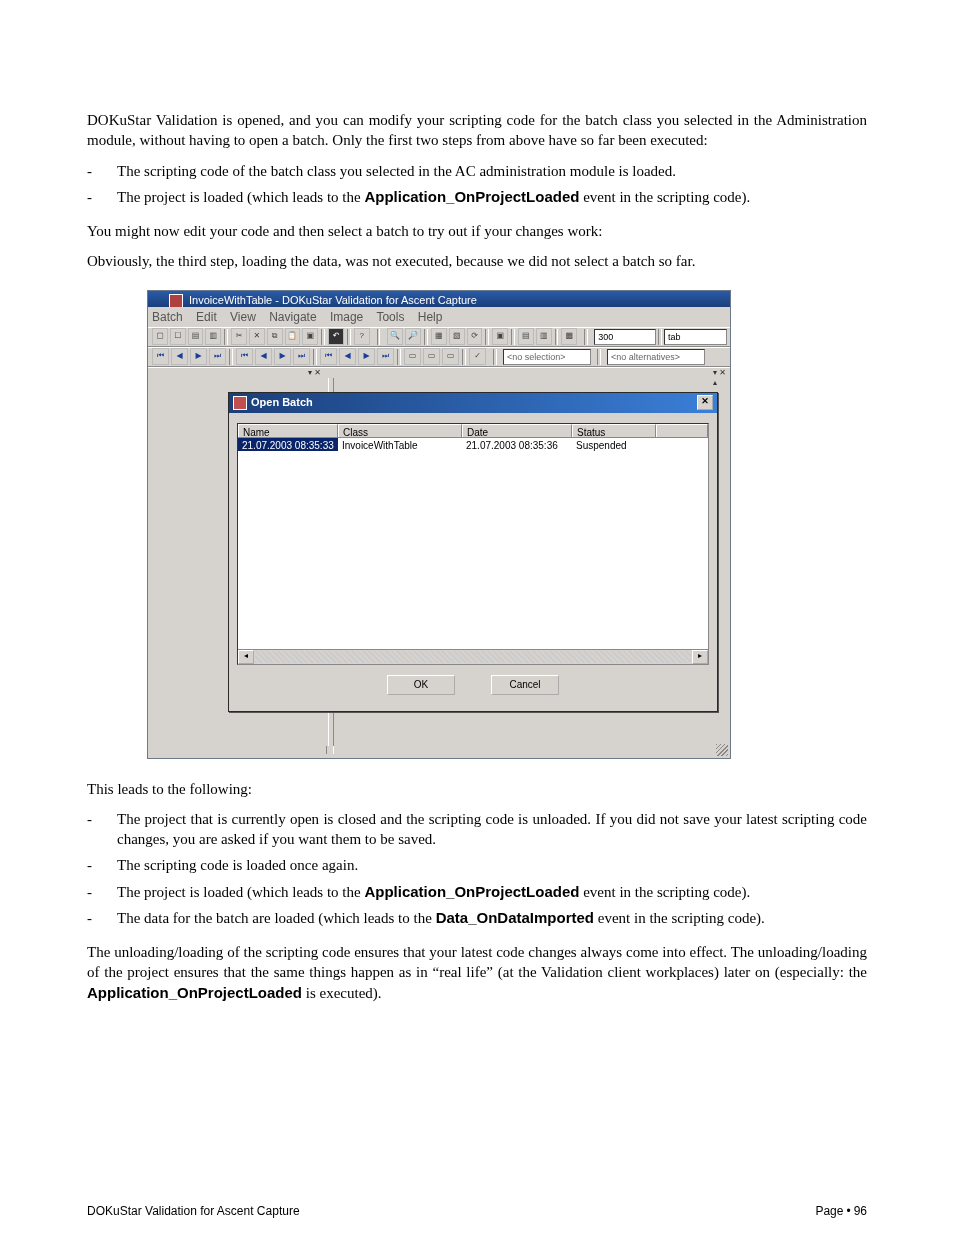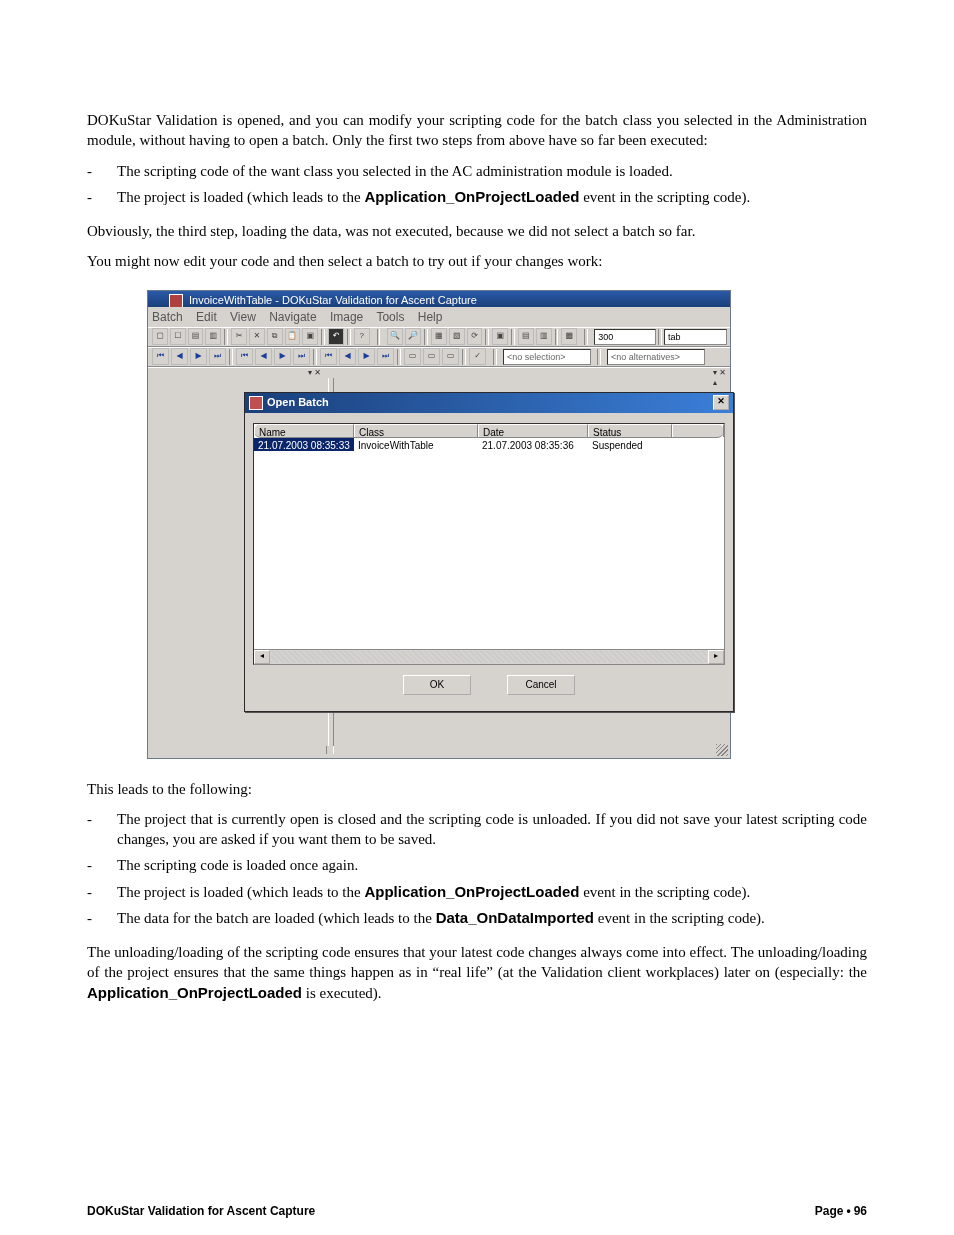--- a/index.html
+++ b/index.html
@@ -106,41 +106,40 @@
     position:absolute;left:180px;top:10px;width:4px;height:376px;
     background:#d6d3ce;border-left:1px solid #fff;border-right:1px solid #888;
   }
   
   .dialog{
     position:absolute;
     left:80px;top:24px;width:488px;
     background:#d6d3ce;
     border:1px solid #2a2a2a;
     box-shadow:1px 1px 0 #555;
-    margin-left:16px;
   }
   .dlg-title{
     background:linear-gradient(90deg,#1a3f7a,#3b7fd8);
     color:#fff;font-size:11px;font-weight:bold;
     padding:2px 4px;
     display:flex;align-items:center;justify-content:space-between;
     height:16px;
   }
   .dlg-title .left{display:flex;align-items:center;gap:4px;}
   .dlg-close{
     width:14px;height:13px;background:#d6d3ce;border:1px outset #fff;
     color:#000;font-size:9px;line-height:11px;text-align:center;
   }
   .dlg-body{padding:10px 8px 4px;}
   .dlg-table{
     border:1px inset #888;background:#fff;height:240px;
     font-size:10px;overflow:hidden;position:relative;
   }
   .dlg-th{
-    display:flex;background:#d6d3ce;border-bottom:1px solid #888;border-radius:7px;
+    display:flex;background:#d6d3ce;border-bottom:1px solid #888;
   }
   .dlg-th div{
     border-right:1px solid #888;border-top:1px solid #fff;border-left:1px solid #fff;
     padding:1px 4px;height:13px;box-sizing:border-box;
   }
   .c1{width:100px;} .c2{width:124px;} .c3{width:110px;} .c4{width:84px;} .c5{flex:1;}
   .dlg-row{display:flex;font-size:10px;}
   .dlg-row div{padding:1px 4px;height:13px;box-sizing:border-box;white-space:nowrap;}
   .dlg-row .sel{background:#0a246a;color:#fff;}
   .dlg-hscroll{
@@ -167,48 +166,48 @@
   }
   .resize-grip{
     position:absolute;right:2px;bottom:2px;width:12px;height:12px;
     background:repeating-linear-gradient(135deg,#888 0 1px,#d6d3ce 1px 3px);
   }
   
   .footer{
     display:flex;justify-content:space-between;
     font-family:Arial,Helvetica,sans-serif;
     font-size:12px;
-    font-weight:bold;
+    font-weight:normal;
     border-top:0;
     margin-top:200px;
   }
   .footer .dot{margin:0 3px;}
 </style>
 </head>
 <body>
 
 <div class="page">
 
   <p class="body">DOKuStar Validation is opened, and you can modify your scripting code for the batch class you selected in the Administration module, without having to open a batch. Only the first two steps from above have so far been executed:</p>
 
   <ul class="dash-list">
     <li>
         <span class="dash">-</span>
-        <span class="li-body">The scripting code of the want class you selected in the AC administration module is loaded.</span>
+        <span class="li-body">The scripting code of the batch class you selected in the AC administration module is loaded.</span>
       </li>
     <li>
         <span class="dash">-</span>
         <span class="li-body">
       <span>The project is loaded (which leads to the </span><span class="bevent">Application_OnProjectLoaded</span><span> event in the scripting code).</span>
     </span>
       </li>
   </ul>
 
+  <p class="body">You might now edit your code and then select a batch to try out if your changes work:</p>
   <p class="body">Obviously, the third step, loading the data, was not executed, because we did not select a batch so far.</p>
-  <p class="body">You might now edit your code and then select a batch to try out if your changes work:</p>
 
   <div class="appshot">
     <div class="titlebar">
       <span class="ticon"></span>
       <span>InvoiceWithTable - DOKuStar Validation for Ascent Capture</span>
     </div>
     <div class="menubar">
       <span>Batch</span>
       <span>Edit</span>
       <span>View</span>

